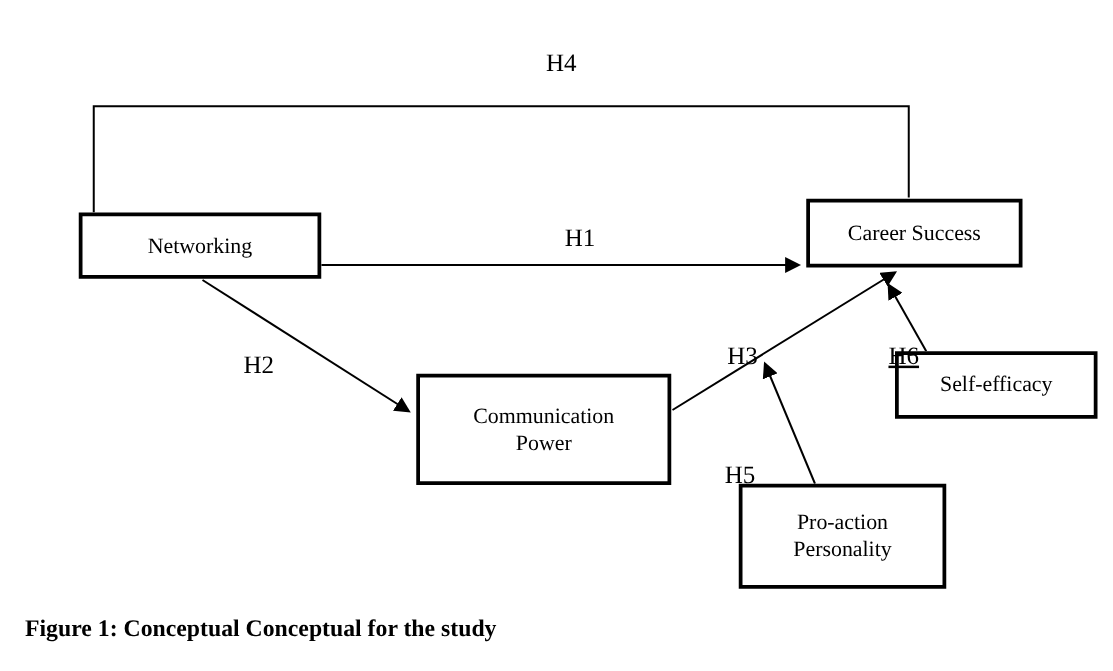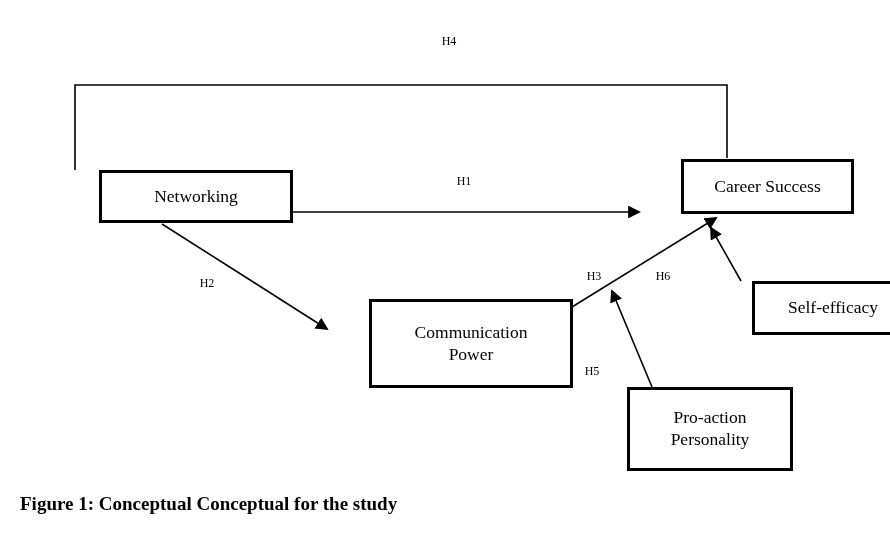--- a/index.html
+++ b/index.html
@@ -28,38 +28,38 @@
     border: 3px solid #000000;
     background: #ffffff;
     display: flex;
     flex-direction: column;
     align-items: center;
     justify-content: center;
     text-align: center;
     font-size: 17.5px;
     line-height: 1.25;
     box-sizing: border-box;
-    margin-left: 36px;
   }
   .node-networking        { left: 63px;  top: 170px; width: 194px; height: 53px; }
   .node-career-success    { left: 645px; top: 159px; width: 173px; height: 55px; }
   .node-communication     { left: 333px; top: 299px; width: 204px; height: 89px; }
   .node-self-efficacy     { left: 716px; top: 281px; width: 162px; height: 54px; }
   .node-proaction         { left: 591px; top: 387px; width: 166px; height: 84px; }
   .hyp-label {
     position: absolute;
-    font-size: 12px;
+    font-size: 20px;
     transform: translate(-50%, -50%);
     white-space: nowrap;
+    margin-top: 10px;
   }
   .hyp-h4 { left: 449px; top: 41px; }
   .hyp-h1 { left: 464px; top: 181px; }
   .hyp-h2 { left: 207px; top: 283px; }
   .hyp-h3 { left: 594px; top: 276px; }
-  .hyp-h6 { left: 663px; top: 276px; }
+  .hyp-h6 { left: 723px; top: 276px; text-decoration: underline; }
   .hyp-h5 { left: 592px; top: 371px; }
   .figure-caption {
     position: absolute;
     left: 20px;
     top: 493px;
     font-size: 19px;
     font-weight: bold;
     white-space: nowrap;
   }
 </style>

